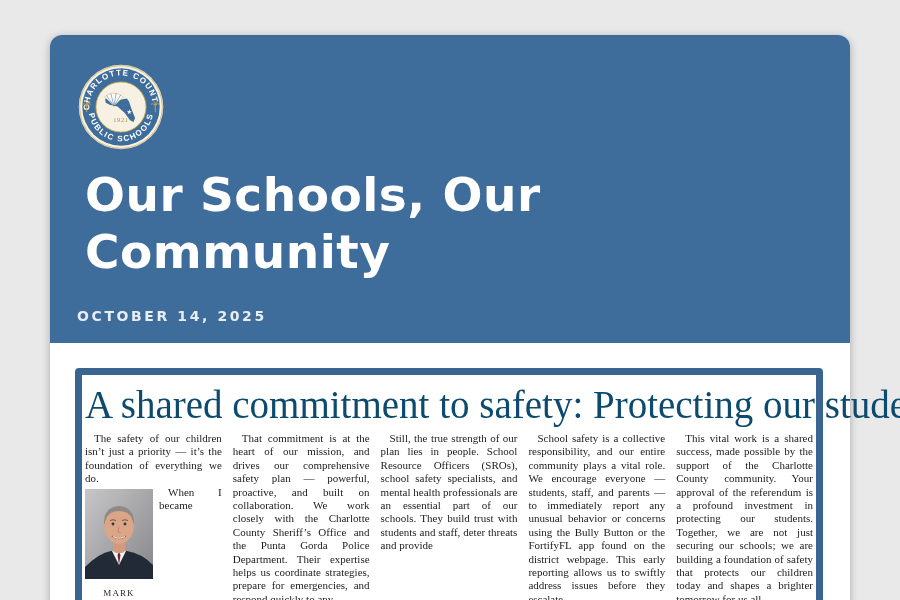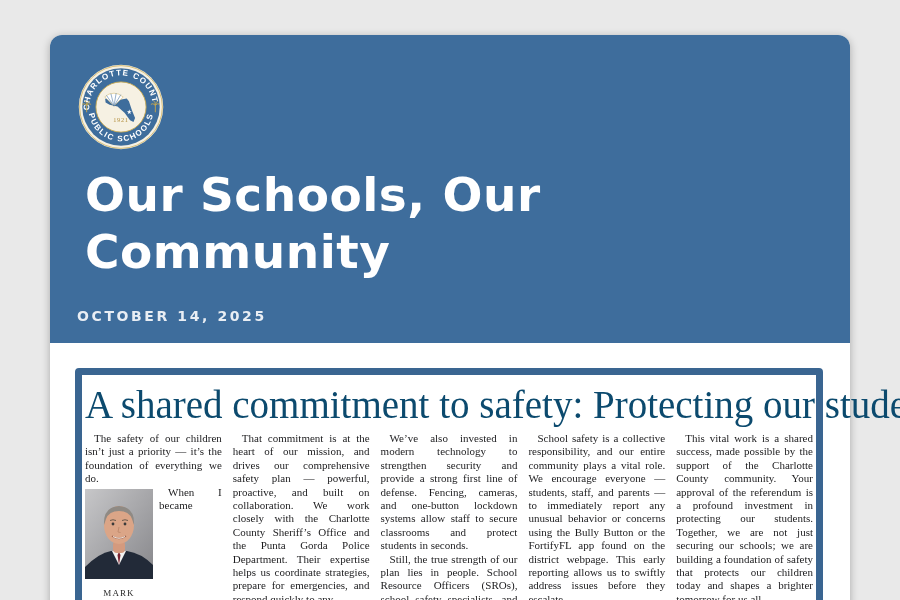--- a/index.html
+++ b/index.html
@@ -155,21 +155,20 @@
             <div class="cap-role">Charlotte County Schools</div>
           </div>
           <p class="indent">When I became superintendent over two years ago, I pledged to put the well-being of our students and staff at the forefront of every decision. While so much in education matters, noth-</p>
         </div>
 
         <div class="col">
           <p class="indent">That commitment is at the heart of our mission, and drives our comprehensive safety plan — powerful, proactive, and built on collaboration. We work closely with the Charlotte County Sheriff’s Office and the Punta Gorda Police Department. Their expertise helps us coordinate strategies, prepare for emergencies, and respond quickly to any</p>
         </div>
 
         <div class="col">
-          <p class="indent">We’ve also invested in modern technology to strengthen security and provide a strong first line of defense. Fencing, cameras, and one-button lockdown systems allow staff to secure classrooms and protect students in seconds.</p>
           <p class="indent">Still, the true strength of our plan lies in people. School Resource Officers (SROs), school safety specialists, and mental health professionals are an essential part of our schools. They build trust with students and staff, deter threats and provide</p>
         </div>
 
         <div class="col">
           <p class="indent">School safety is a collective responsibility, and our entire community plays a vital role. We encourage everyone — students, staff, and parents — to immediately report any unusual behavior or concerns using the Bully Button or the FortifyFL app found on the district webpage. This early reporting allows us to swiftly address issues before they escalate.</p>
           <p class="indent">I urge parents to remind their children that all threats are taken seriously, as even one comment can disrupt learning and</p>
         </div>
 
         <div class="col">
           <p class="indent">This vital work is a shared success, made possible by the support of the Charlotte County community. Your approval of the referendum is a profound investment in protecting our students. Together, we are not just securing our schools; we are building a foundation of safety that protects our children today and shapes a brighter tomorrow for us all.</p>

